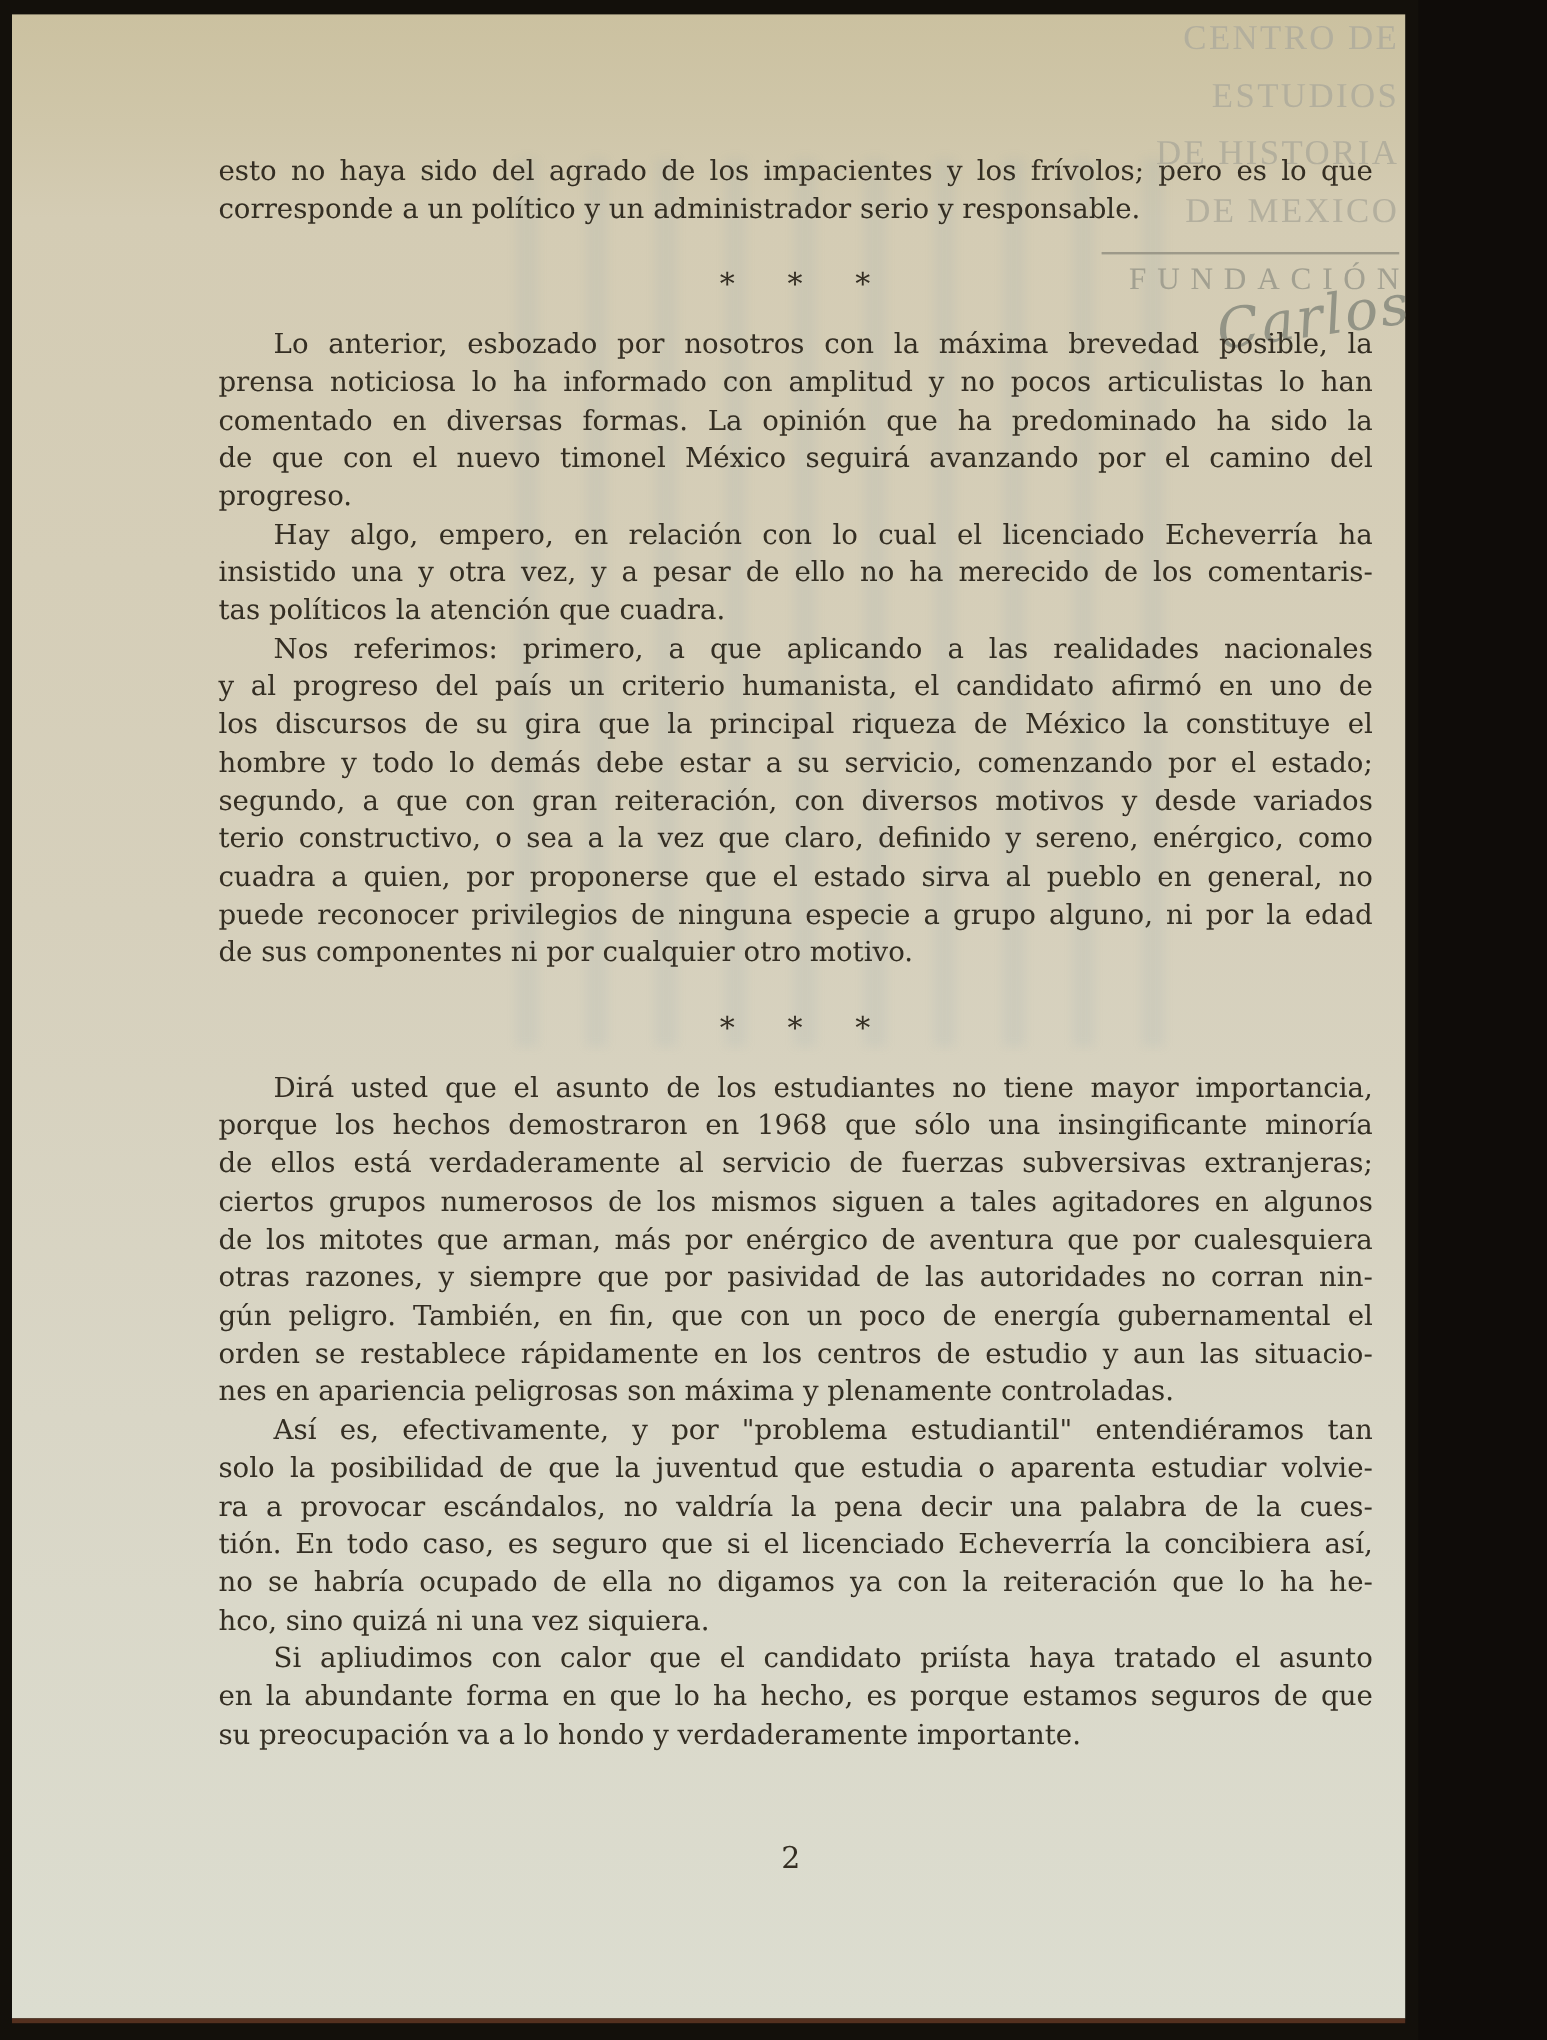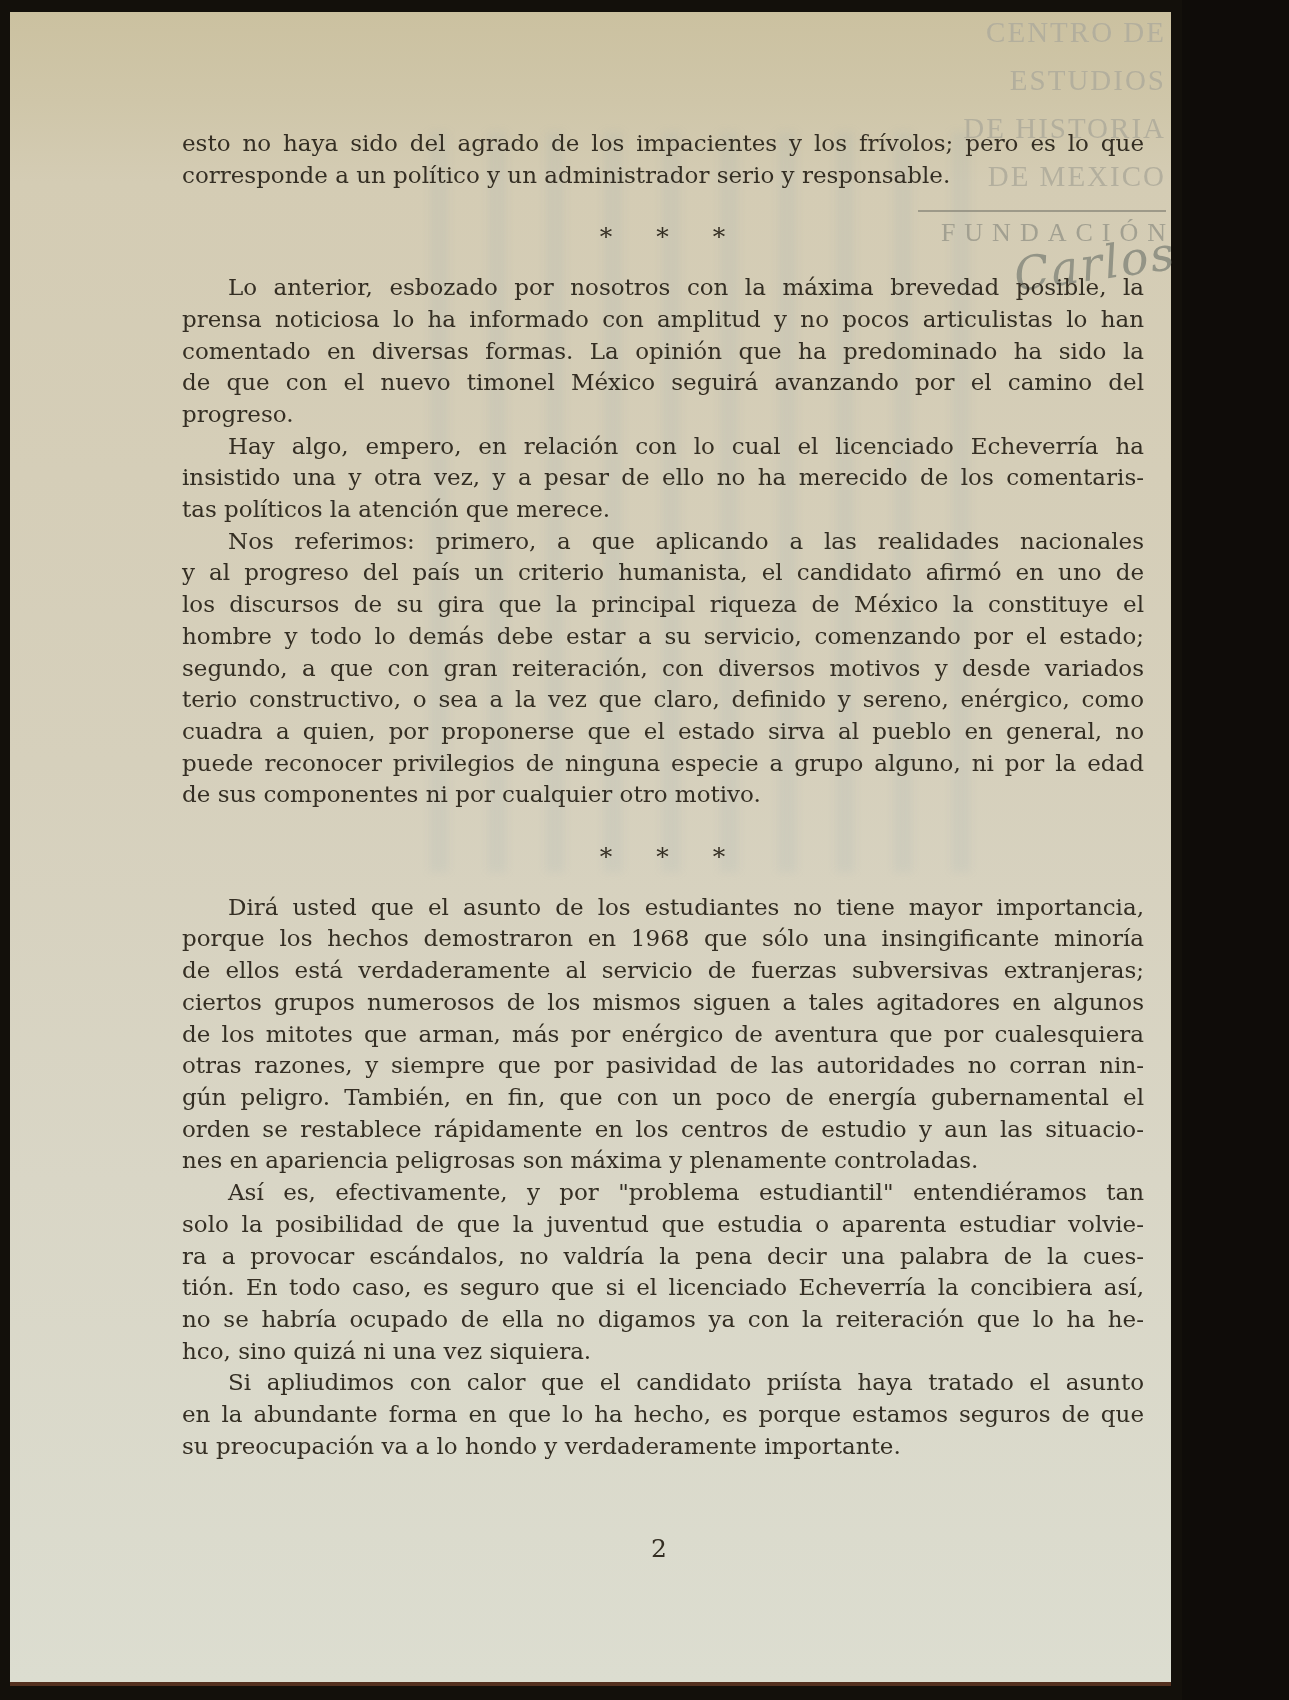--- a/index.html
+++ b/index.html
@@ -151,21 +151,21 @@
       <div class="line">esto no haya sido del agrado de los impacientes y los frívolos; pero es lo que</div>
       <div class="line last">corresponde a un político y un administrador serio y responsable.</div>
       <div class="sep">* * *</div>
       <div class="line indent">Lo anterior, esbozado por nosotros con la máxima brevedad posible, la</div>
       <div class="line">prensa noticiosa lo ha informado con amplitud y no pocos articulistas lo han</div>
       <div class="line">comentado en diversas formas. La opinión que ha predominado ha sido la</div>
       <div class="line">de que con el nuevo timonel México seguirá avanzando por el camino del</div>
       <div class="line last">progreso.</div>
       <div class="line indent">Hay algo, empero, en relación con lo cual el licenciado Echeverría ha</div>
       <div class="line">insistido una y otra vez, y a pesar de ello no ha merecido de los comentaris-</div>
-      <div class="line last">tas políticos la atención que merece.</div>
+      <div class="line last">tas políticos la atención que cuadra.</div>
       <div class="line indent">Nos referimos: primero, a que aplicando a las realidades nacionales</div>
       <div class="line">y al progreso del país un criterio humanista, el candidato afirmó en uno de</div>
       <div class="line">los discursos de su gira que la principal riqueza de México la constituye el</div>
       <div class="line">hombre y todo lo demás debe estar a su servicio, comenzando por el estado;</div>
       <div class="line">segundo, a que con gran reiteración, con diversos motivos y desde variados</div>
       <div class="line">terio constructivo, o sea a la vez que claro, definido y sereno, enérgico, como</div>
       <div class="line">cuadra a quien, por proponerse que el estado sirva al pueblo en general, no</div>
       <div class="line">puede reconocer privilegios de ninguna especie a grupo alguno, ni por la edad</div>
       <div class="line last">de sus componentes ni por cualquier otro motivo.</div>
       <div class="sep">* * *</div>

